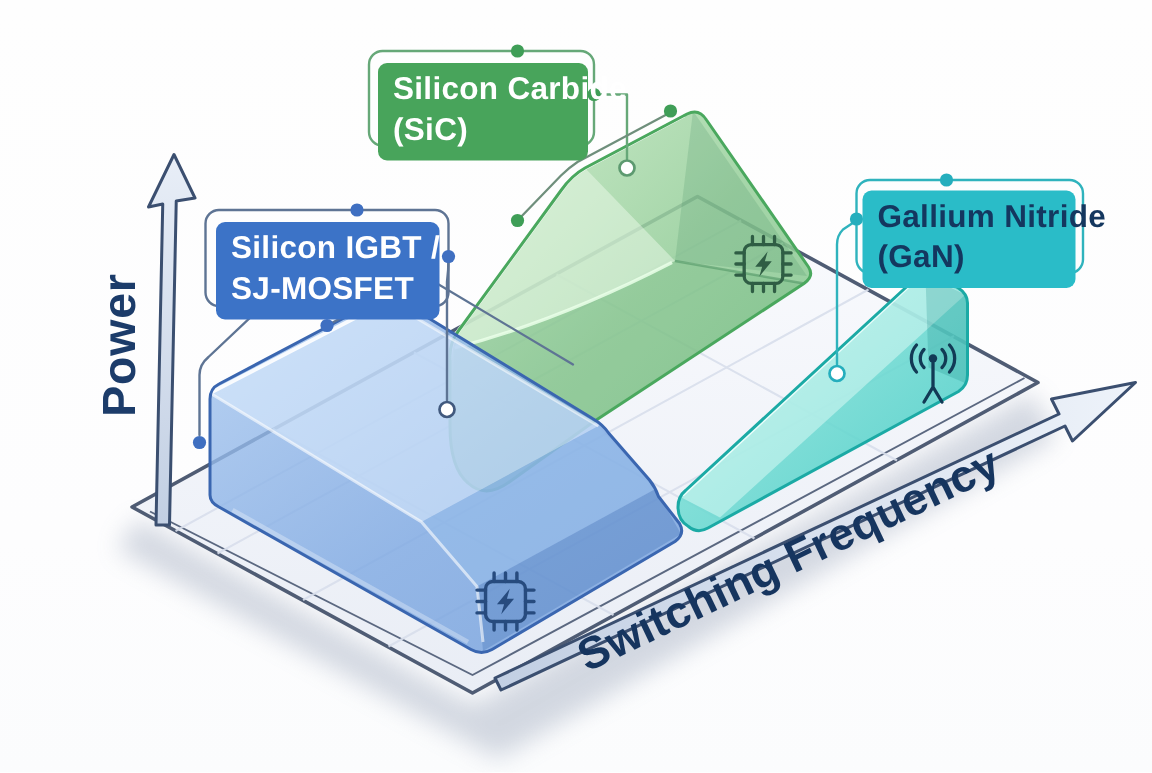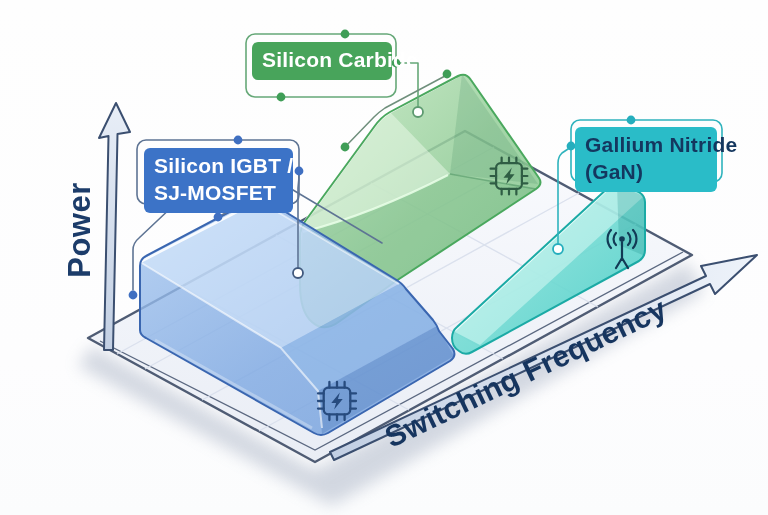--- a/index.html
+++ b/index.html
@@ -170,20 +170,21 @@
     <circle cx="664" cy="182" r="4.4" fill="#25aebd"></circle>
     <circle cx="571" cy="146" r="4.4" fill="#25aebd"></circle>
   </g>
 
   <text transform="translate(90,230) rotate(-90)" text-anchor="middle" font-family="Liberation Sans, sans-serif" font-size="31" font-weight="700" fill="#1c3c6a" letter-spacing="0.5">Power</text>
   <text transform="translate(530,382) rotate(-25.5)" text-anchor="middle" font-family="Liberation Sans, sans-serif" font-size="30" font-weight="700" fill="#16355f" letter-spacing="0.3">Switching Frequency</text>
 </svg>
 
 <div class="callout callout-sic">
   <div>Silicon Carbide</div>
+  <div>(SiC)</div>
 </div>
 <div class="callout callout-si">
   <div>Silicon IGBT /</div>
   <div>SJ-MOSFET</div>
 </div>
 <div class="callout callout-gan">
   <div>Gallium Nitride</div>
   <div>(GaN)</div>
 </div>
 

